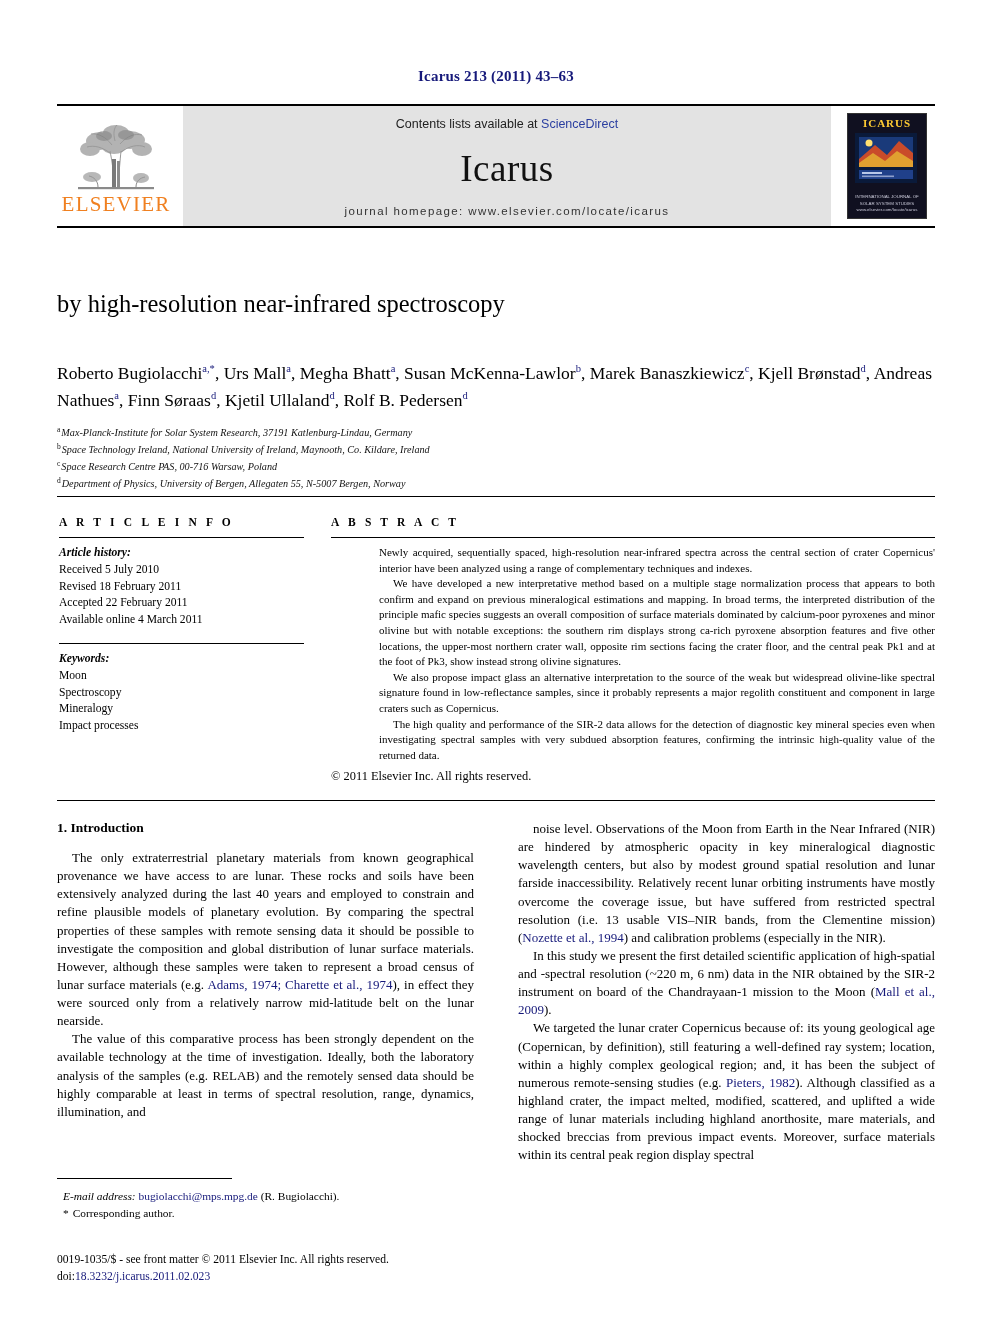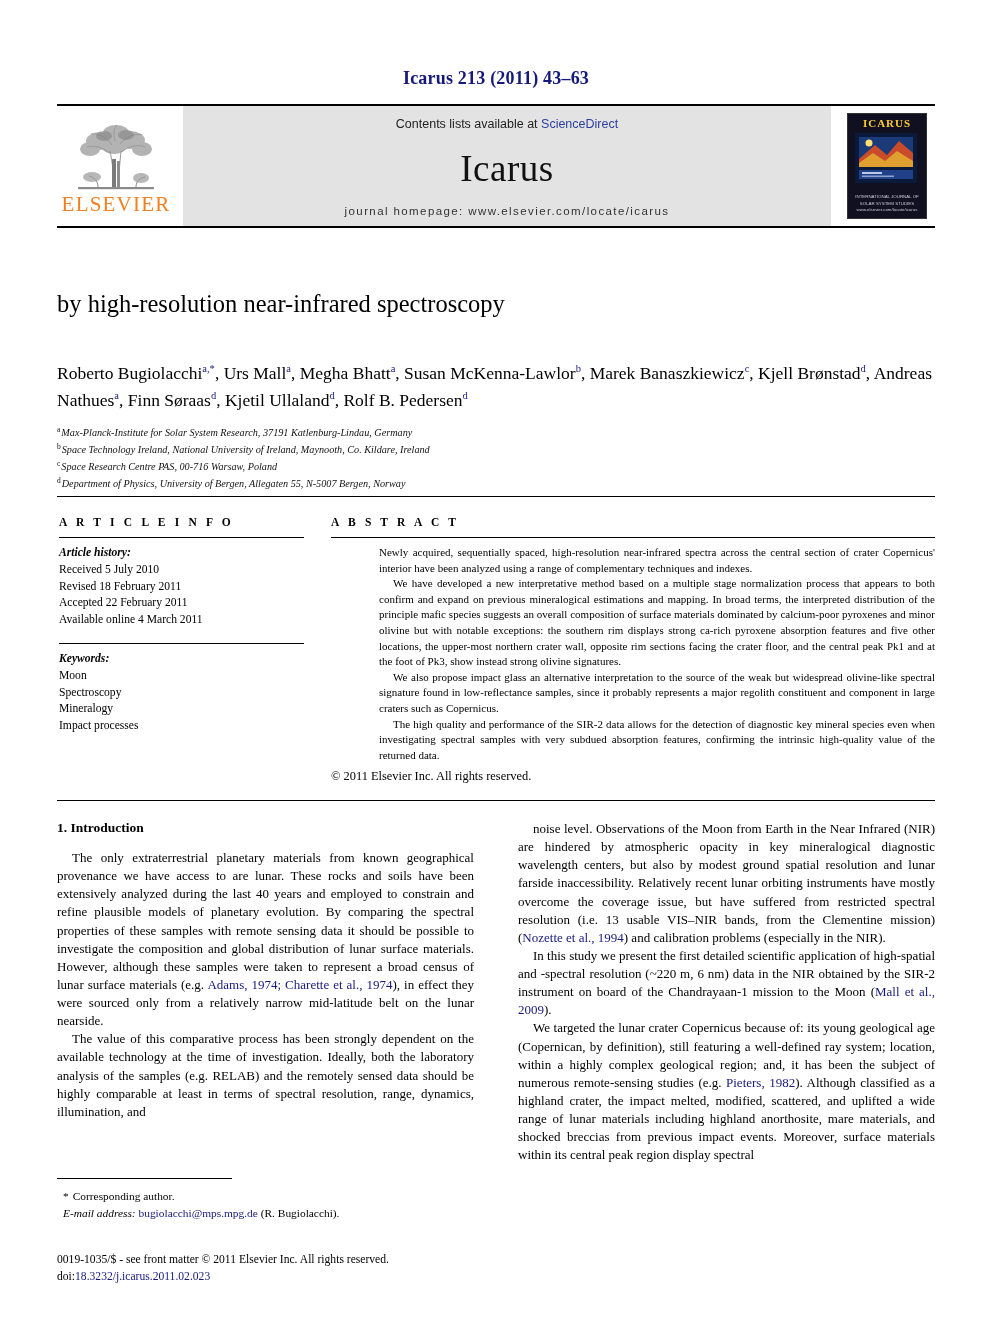--- a/index.html
+++ b/index.html
@@ -24,21 +24,21 @@
 
   
   .running-head {
     position: absolute;
     top: 68px;
     left: 0;
     width: 992px;
     text-align: center;
     font-family: "Liberation Serif", serif;
     font-weight: bold;
-    font-size: 18px;
+    font-size: 15px;
     color: #16197a;
     letter-spacing: 0.2px;
   }
 
   
   .masthead {
     position: absolute;
     top: 104px;
     left: 57px;
     width: 878px;
@@ -466,26 +466,26 @@
         <p>noise level. Observations of the Moon from Earth in the Near Infrared (NIR) are hindered by atmospheric opacity in key mineralogical diagnostic wavelength centers, but also by modest ground spatial resolution and lunar farside inaccessibility. Relatively recent lunar orbiting instruments have mostly overcome the coverage issue, but have suffered from restricted spectral resolution (i.e. 13 usable VIS–NIR bands, from the Clementine mission) (<span class="cite">Nozette et al., 1994</span>) and calibration problems (especially in the NIR).</p>
         <p>In this study we present the first detailed scientific application of high-spatial and -spectral resolution (~220 m, 6 nm) data in the NIR obtained by the SIR-2 instrument on board of the Chandrayaan-1 mission to the Moon (<span class="cite">Mall et al., 2009</span>).</p>
         <p>We targeted the lunar crater Copernicus because of: its young geological age (Copernican, by definition), still featuring a well-defined ray system; location, within a highly complex geological region; and, it has been the subject of numerous remote-sensing studies (e.g. <span class="cite">Pieters, 1982</span>). Although classified as a highland crater, the impact melted, modified, scattered, and uplifted a wide range of lunar materials including highland anorthosite, mare materials, and shocked breccias from previous impact events. Moreover, surface materials within its central peak region display spectral</p>
       </div>
     </div>
   </div>
 
   <div class="footnote-rule"></div>
   <div class="footnote">
     <div class="ln">
-      <span class="star">*</span><span>Corresponding author.</span>
-    </div>
-    <div class="ln">
       <span class="em-lbl">E-mail address:</span>
       <span class="mail">bugiolacchi@mps.mpg.de</span>
       <span>(R. Bugiolacchi).</span>
+    </div>
+    <div class="ln">
+      <span class="star">*</span><span>Corresponding author.</span>
     </div>
   </div>
 
   <div class="imprint">
     <div>0019-1035/$ - see front matter © 2011 Elsevier Inc. All rights reserved.</div>
     <div>
       <span>doi:</span><span class="doi">18.3232/j.icarus.2011.02.023</span>
     </div>
   </div>
 

